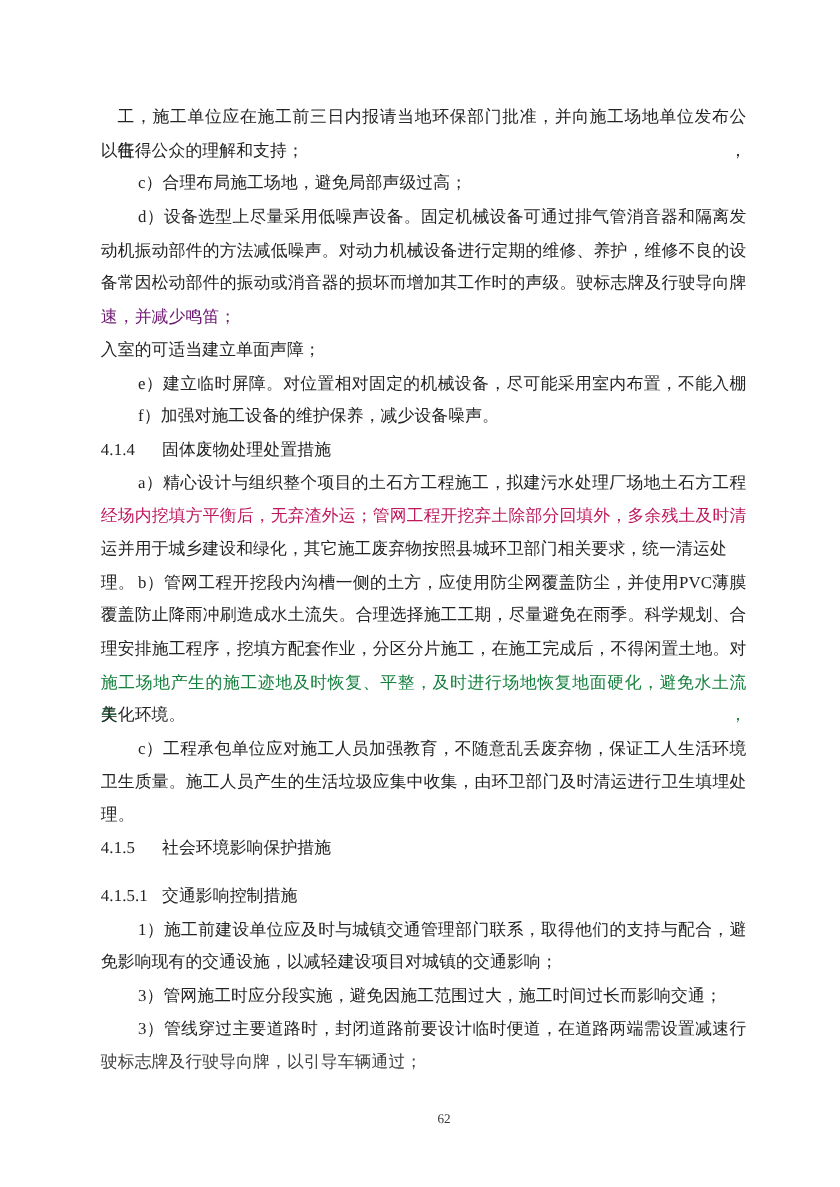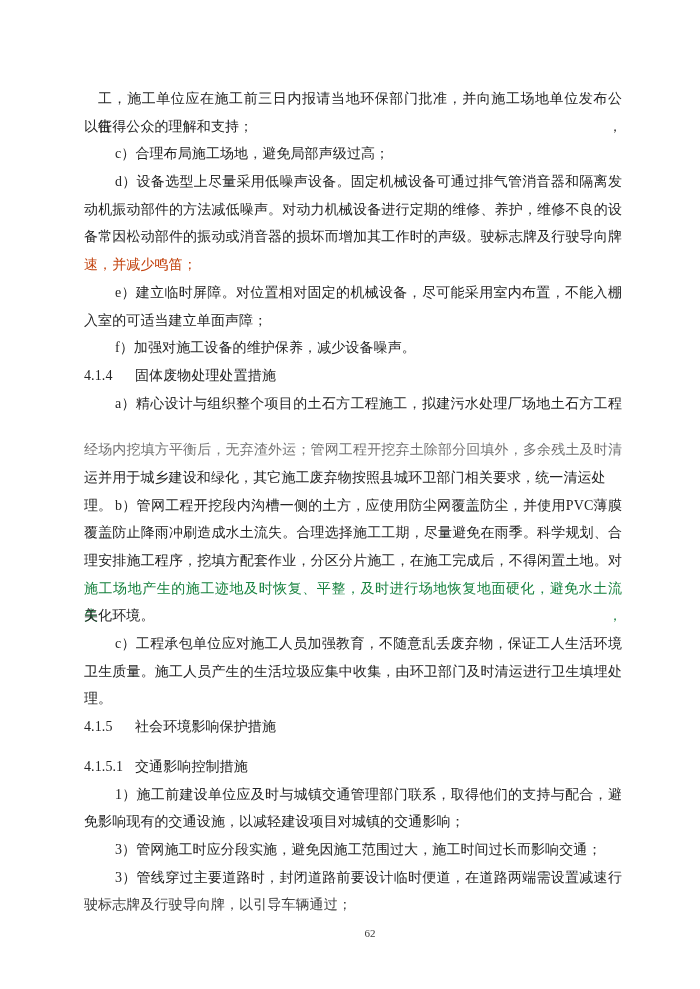--- a/index.html
+++ b/index.html
@@ -51,27 +51,27 @@
 <body style="background: rgb(255, 255, 255);">
 
 <div class="page">
   <div class="text-area" id="text-area">
       <div class="ln fill" style="color: rgb(36, 36, 36); margin-left: 14px;">工，施工单位应在施工前三日内报请当地环保部门批准，并向施工场地单位发布公告，</div>
       <div class="ln" style="color: rgb(36, 36, 36);">以征得公众的理解和支持；</div>
       <div class="ln ind" style="color: rgb(36, 36, 36);">c）合理布局施工场地，避免局部声级过高；</div>
       <div class="ln ind fill" style="color: rgb(36, 36, 36);">d）设备选型上尽量采用低噪声设备。固定机械设备可通过排气管消音器和隔离发</div>
       <div class="ln fill" style="color: rgb(36, 36, 36);">动机振动部件的方法减低噪声。对动力机械设备进行定期的维修、养护，维修不良的设</div>
       <div class="ln fill" style="color: rgb(36, 36, 36);">备常因松动部件的振动或消音器的损坏而增加其工作时的声级。驶标志牌及行驶导向牌</div>
-      <div class="ln" style="color: #c2410c;">速，并减少鸣笛；</div>
+      <div class="ln" style="color: #701a75;">速，并减少鸣笛；</div>
+      <div class="ln" style="color: rgb(36, 36, 36);">入室的可适当建立单面声障；</div>
       <div class="ln ind fill" style="color: rgb(36, 36, 36);">e）建立临时屏障。对位置相对固定的机械设备，尽可能采用室内布置，不能入棚</div>
-      <div class="ln" style="color: rgb(36, 36, 36);">入室的可适当建立单面声障；</div>
       <div class="ln ind" style="color: rgb(36, 36, 36);">f）加强对施工设备的维护保养，减少设备噪声。</div>
       <div class="ln hline" style="color: rgb(36, 36, 36);"><span class="hnum">4.1.4</span><span class="htitle">固体废物处理处置措施</span></div>
       <div class="ln ind fill" style="color: rgb(36, 36, 36);">a）精心设计与组织整个项目的土石方工程施工，拟建污水处理厂场地土石方工程</div>
-      <div class="ln fill" style="color: #737373; margin-top: 19px;">经场内挖填方平衡后，无弃渣外运；管网工程开挖弃土除部分回填外，多余残土及时清</div>
+      <div class="ln fill" style="color: #be185d;">经场内挖填方平衡后，无弃渣外运；管网工程开挖弃土除部分回填外，多余残土及时清</div>
       <div class="ln" style="color: rgb(36, 36, 36);">运并用于城乡建设和绿化，其它施工废弃物按照县城环卫部门相关要求，统一清运处理。</div>
       <div class="ln ind fill" style="color: rgb(36, 36, 36);">b）管网工程开挖段内沟槽一侧的土方，应使用防尘网覆盖防尘，并使用PVC薄膜</div>
       <div class="ln fill" style="color: rgb(36, 36, 36);">覆盖防止降雨冲刷造成水土流失。合理选择施工工期，尽量避免在雨季。科学规划、合</div>
       <div class="ln fill" style="color: rgb(36, 36, 36);">理安排施工程序，挖填方配套作业，分区分片施工，在施工完成后，不得闲置土地。对</div>
       <div class="ln fill" style="color: #15803d;">施工场地产生的施工迹地及时恢复、平整，及时进行场地恢复地面硬化，避免水土流失，</div>
       <div class="ln" style="color: rgb(36, 36, 36);">美化环境。</div>
       <div class="ln ind fill" style="color: rgb(36, 36, 36);">c）工程承包单位应对施工人员加强教育，不随意乱丢废弃物，保证工人生活环境</div>
       <div class="ln fill" style="color: rgb(36, 36, 36);">卫生质量。施工人员产生的生活垃圾应集中收集，由环卫部门及时清运进行卫生填埋处</div>
       <div class="ln" style="color: rgb(36, 36, 36);">理。</div>
       <div class="ln hline" style="color: rgb(36, 36, 36);"><span class="hnum">4.1.5</span><span class="htitle">社会环境影响保护措施</span></div>

